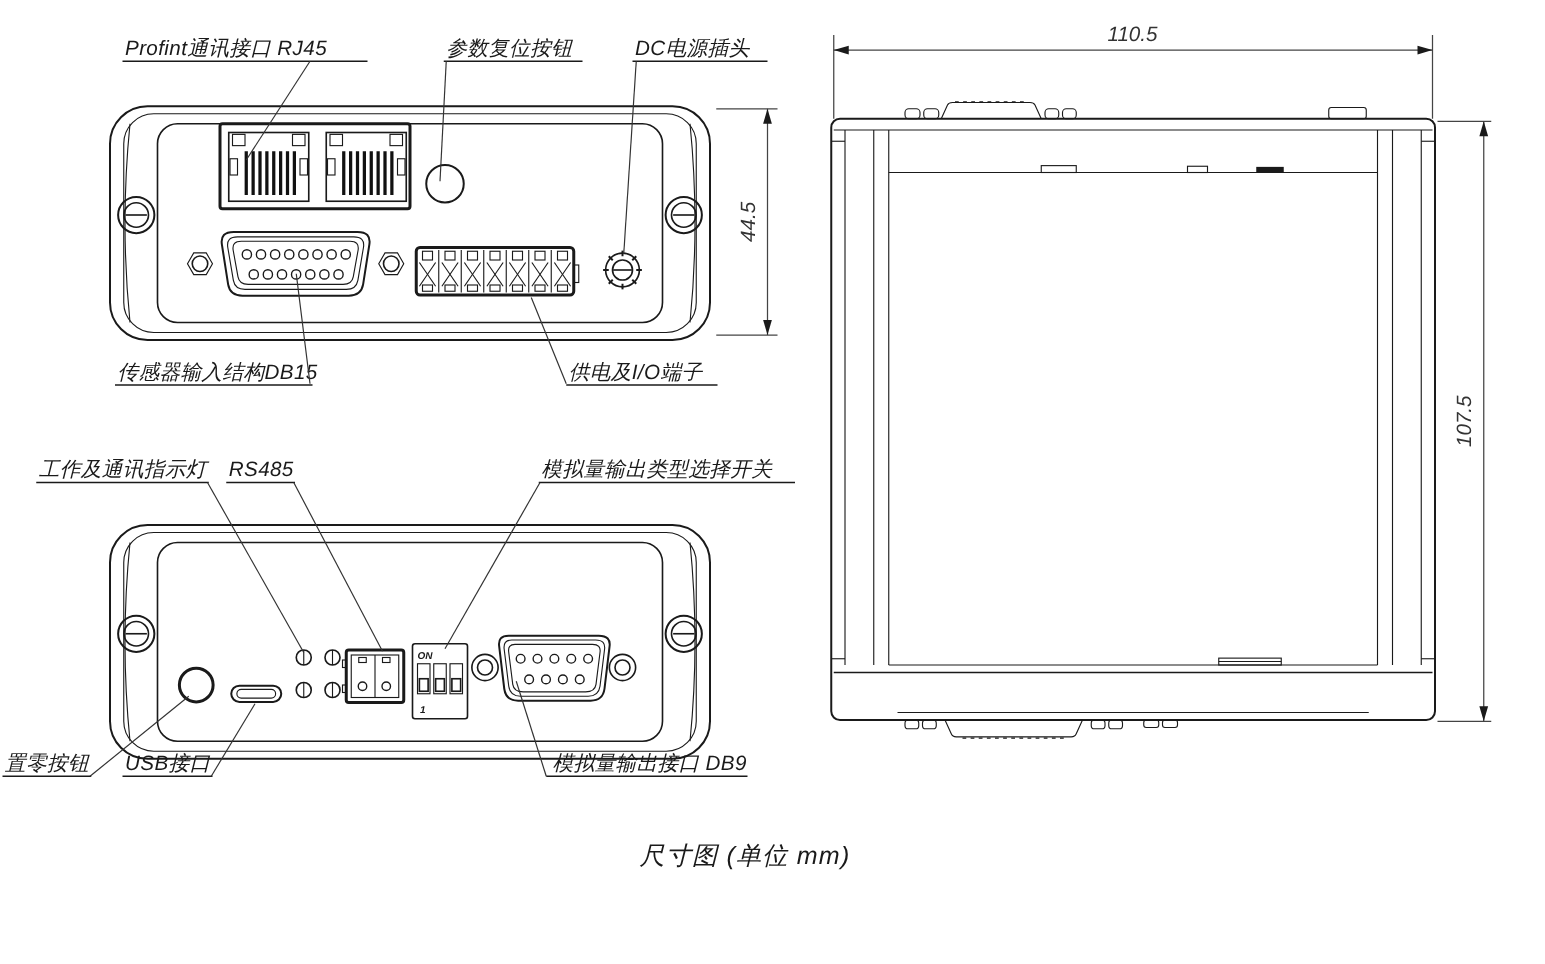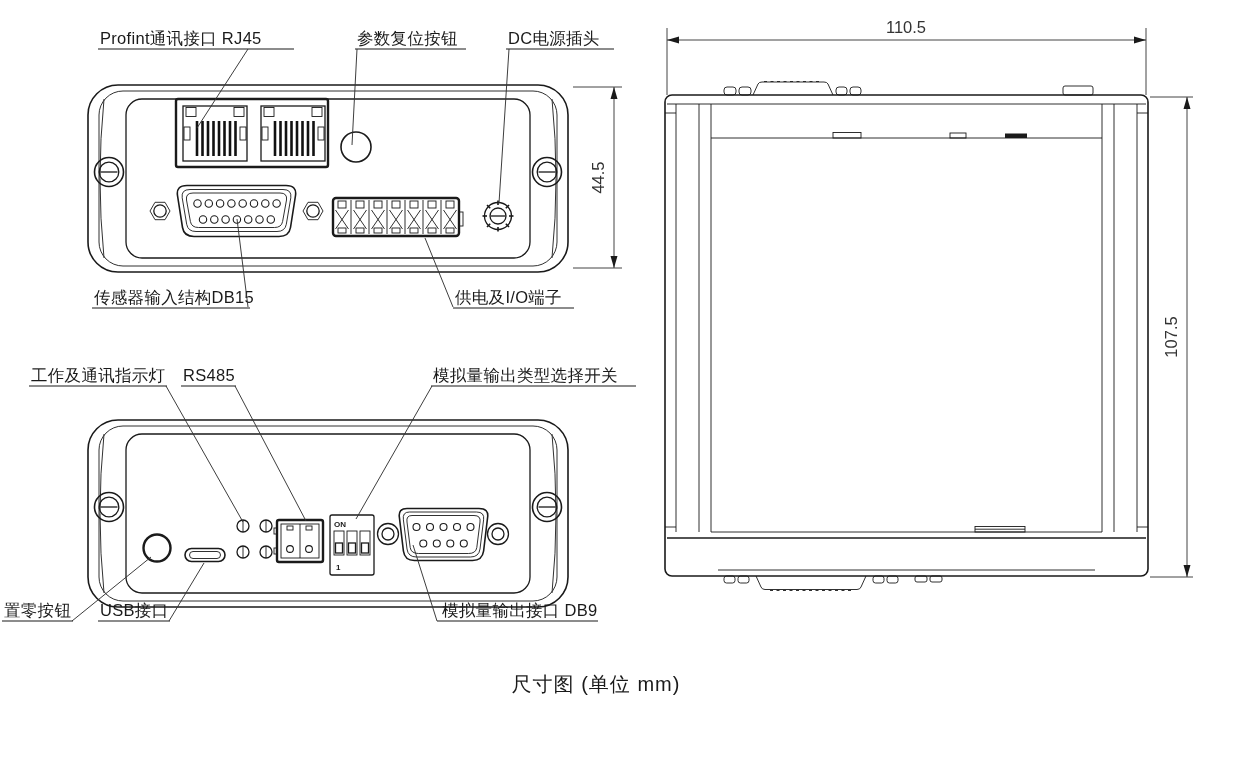--- a/index.html
+++ b/index.html
@@ -1,17 +1,17 @@
 <!DOCTYPE html>
 <html><head>
 <meta charset="utf-8">
 <style>
   html,body{margin:0;padding:0;background:#fff;}
   .stage{position:relative;width:1236px;height:771px;background:#fff;overflow:hidden;
-         font-family:"Liberation Sans","DejaVu Sans",sans-serif;}
+         font-family:"Liberation Sans","DejaVu Sans",sans-serif;font-style:italic;}
   svg{display:block;}
   svg text{font-family:"Liberation Sans","DejaVu Sans",sans-serif;}
   .lbl{font-size:16.5px;fill:#1a1a1a;letter-spacing:.3px;}
   .dimtxt{font-size:16.5px;fill:#333;}
   .cap{font-size:20px;fill:#1a1a1a;letter-spacing:1px;}
   .tiny{font-size:8px;font-weight:bold;fill:#1a1a1a;}
   .ln{stroke:#1a1a1a;fill:none;stroke-width:1.3;}
   .lnthick{stroke:#1a1a1a;fill:none;stroke-width:2.4;}
   .lnmed{stroke:#1a1a1a;fill:none;stroke-width:1.6;}
   .lnthin{stroke:#1a1a1a;fill:none;stroke-width:.9;}

